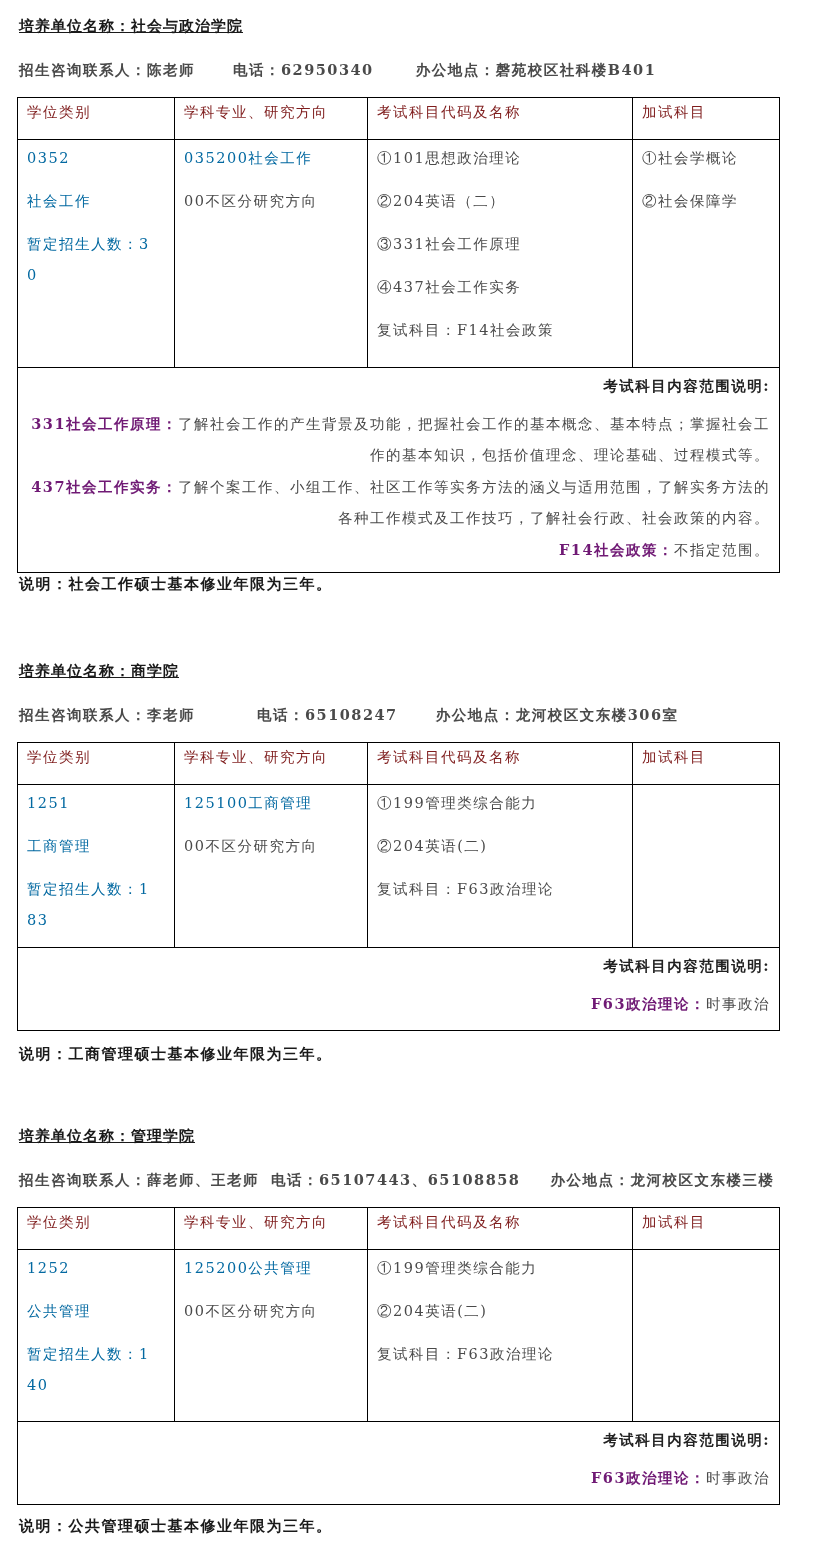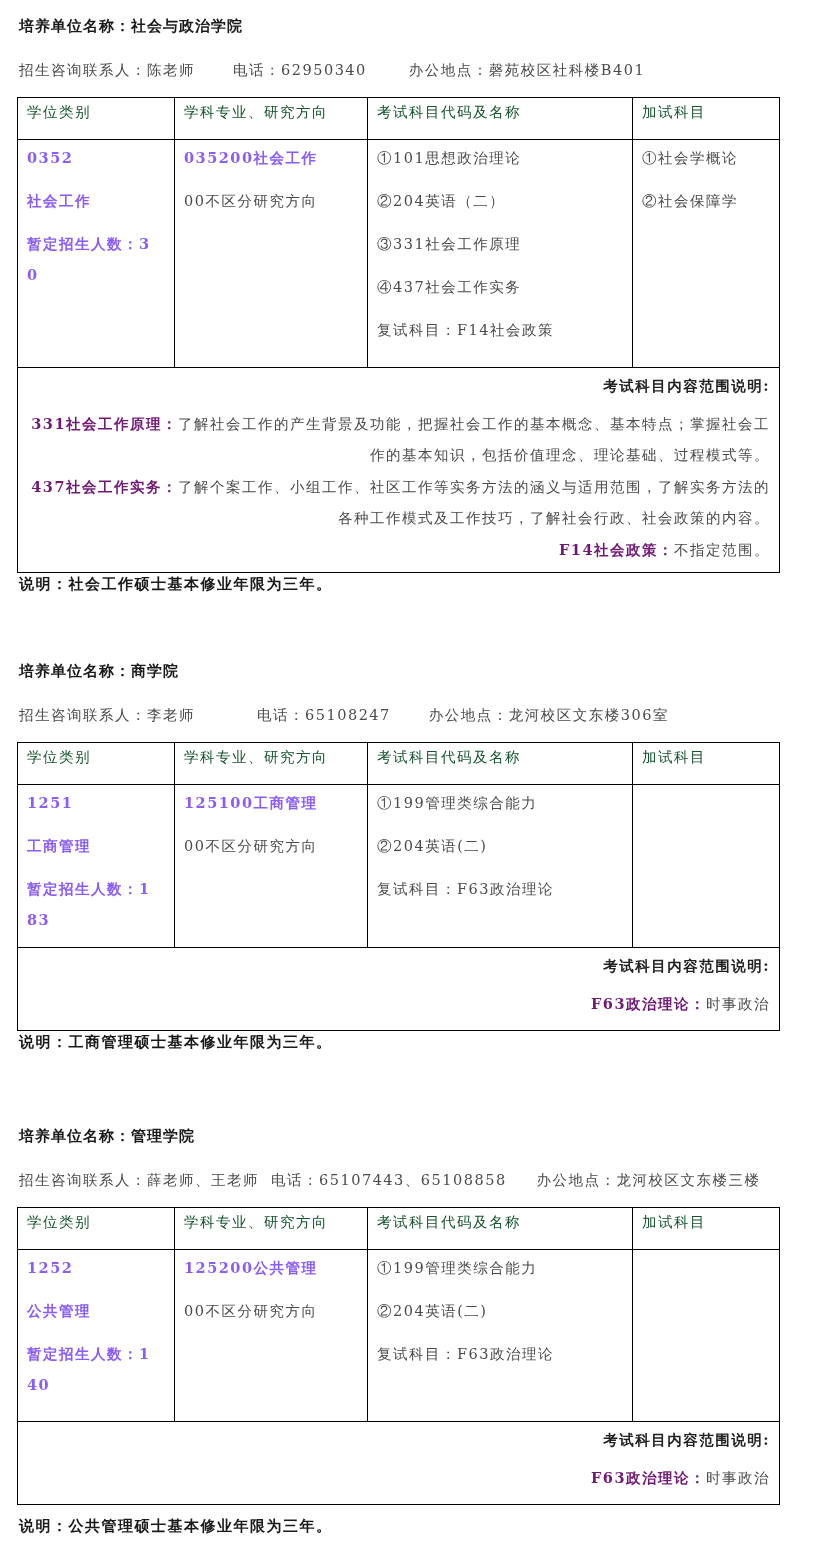--- a/index.html
+++ b/index.html
@@ -4,39 +4,39 @@
 <style>
   html, body { margin: 0; padding: 0; background: #ffffff; }
   body {
     width: 828px; height: 1564px; position: relative; overflow: hidden;
     font-family: "DejaVu Serif", "Liberation Serif", serif;
     color: #222;
   }
   .section { position: absolute; left: 0; width: 828px; }
   .unit-title {
     position: absolute; left: 19px; font-size: 15px; font-weight: bold;
-    color: #1a1a1a; letter-spacing: 1px; white-space: nowrap;
+    color: #1a1a1a; letter-spacing: 1px; white-space: nowrap; text-decoration: underline;
   }
   .contact {
     position: absolute; left: 19px; font-size: 14.5px; color: #4a4a4a;
     letter-spacing: 1.5px; white-space: nowrap;
   }
-  .contact span { display: inline-block; }
+  .contact span { display: inline-block; font-weight: bold; }
   table.plan {
     position: absolute; left: 17px; width: 762px;
     border-collapse: collapse; table-layout: fixed;
   }
   table.plan td {
     border: 1.5px solid #000; vertical-align: top;
     padding: 6px 9px; font-size: 14.5px; color: #4a4a4a;
     letter-spacing: 1.5px;
   }
-  table.plan tr.head td { height: 30px; padding-top: 5px; color: #14532d; }
+  table.plan tr.head td { height: 30px; padding-top: 5px; color: #7f1d1d; }
   .cell-line { height: 43px; line-height: 24px; white-space: nowrap; }
-  .bold { font-weight: bold; color: #8b5cf6; }
+  .bold { font-weight: normal; color: #0369a1; }
   .scope td { padding: 6px 9px 10px 9px; text-align: right; }
   .scope-title { font-weight: bold; color: #222; line-height: 24px; margin-bottom: 10px; }
   .scope-item { line-height: 31px; color: #4a4a4a; }
   .scope-item .k { font-weight: bold; color: #701a75; }
   .note {
     position: absolute; left: 19px; font-size: 15px; font-weight: bold;
     color: #1a1a1a; letter-spacing: 1.5px; white-space: nowrap;
   }
 </style>
 </head>
@@ -135,21 +135,21 @@
       <td></td>
     </tr>
     <tr class="scope">
       <td colspan="4" style="height:70px;">
         <div class="scope-title">考试科目内容范围说明:</div>
         <div class="scope-item"><span class="k">F63政治理论：</span><span>时事政治</span></div>
       </td>
     </tr>
   </tbody>
     </table>
-  <div class="note" style="top:388px;">说明：工商管理硕士基本修业年限为三年。</div>
+  <div class="note" style="top:400px;">说明：工商管理硕士基本修业年限为三年。</div>
 </div>
 
 <div class="section" style="top:1110px;">
   <div class="unit-title" style="top:17px;">培养单位名称：管理学院</div>
   <div class="contact" style="top:61px;text-align:right;">
     <span>招生咨询联系人：薛老师、王老师</span><span style="width:12px"></span><span>电话：65107443、65108858</span><span style="width:30px"></span><span>办公地点：龙河校区文东楼三楼</span>
   </div>
   <table class="plan" style="top:97px;">
     <colgroup>
         <col style="width:157px">

